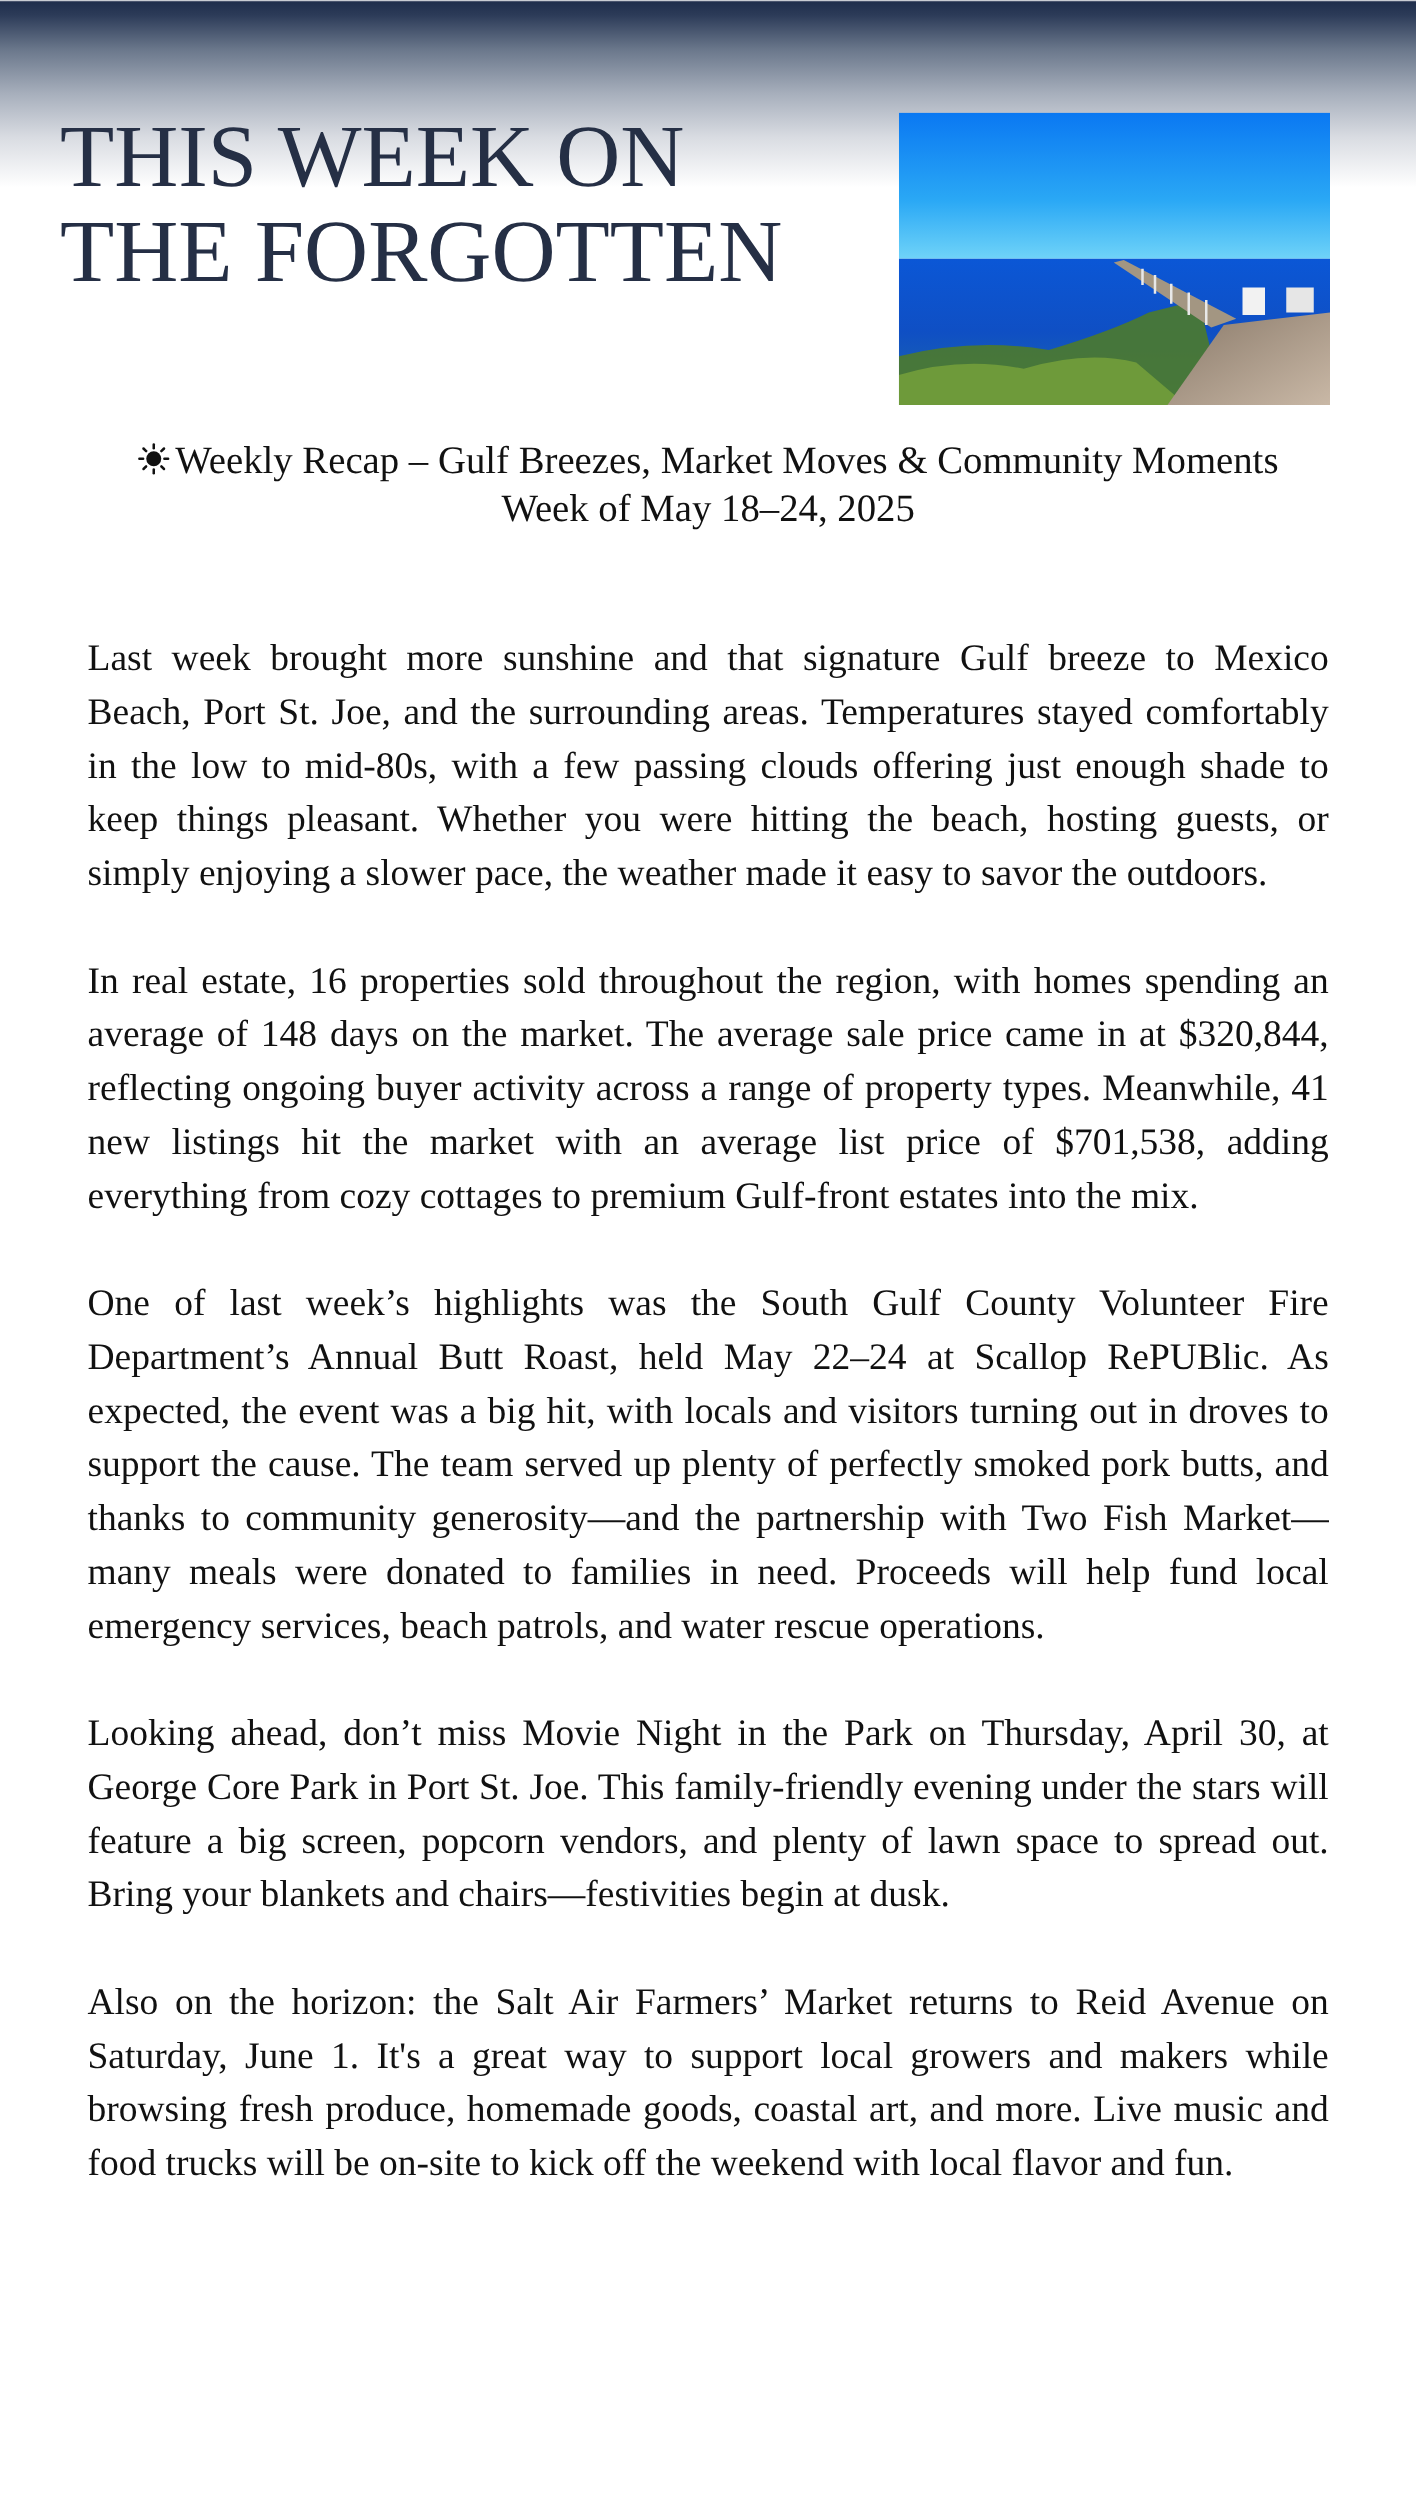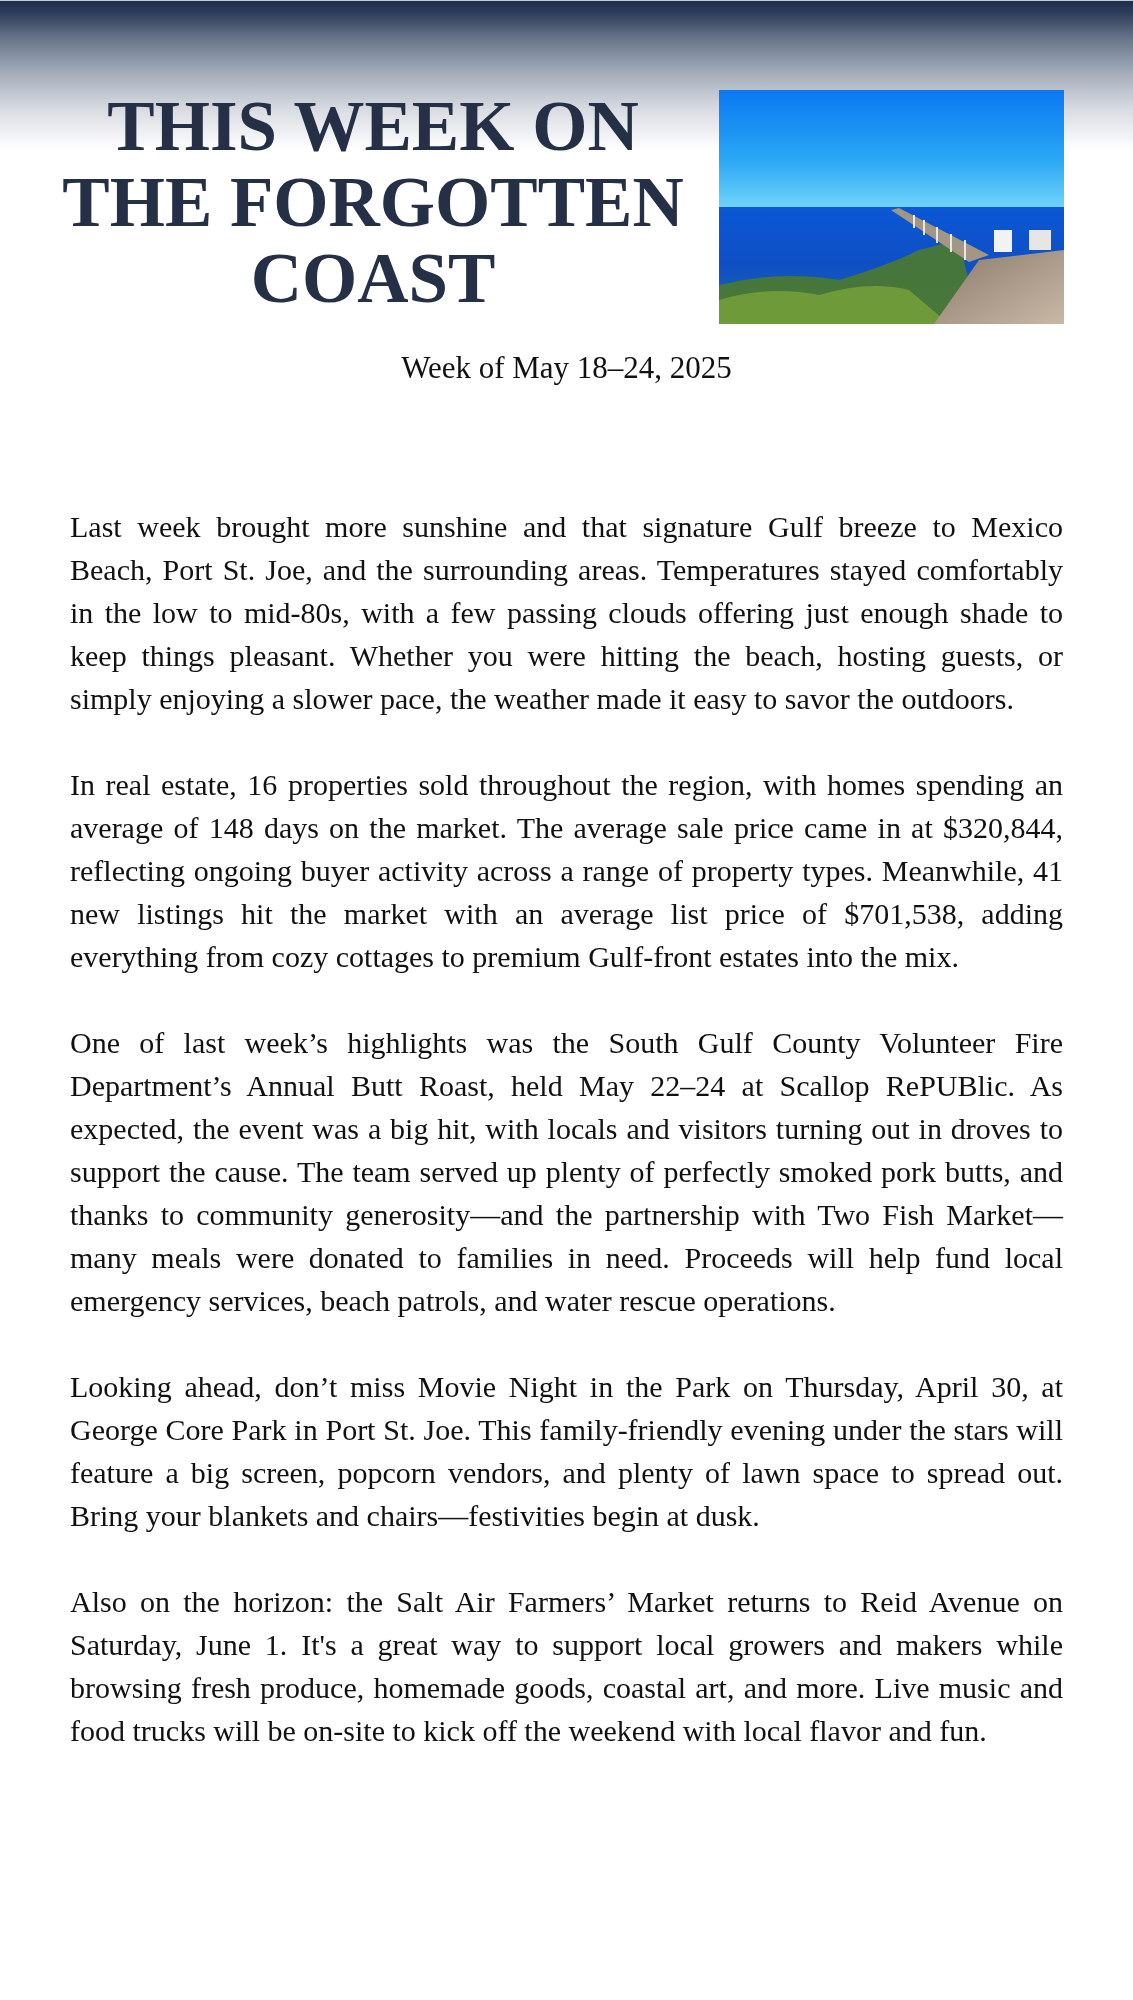--- a/index.html
+++ b/index.html
@@ -20,26 +20,25 @@
   }
   .top-line {
     position: absolute; left: 0; top: 0; width: 1133px; height: 1px; background: #c9ccd3;
   }
   .masthead-title {
     position: absolute;
     left: 48px; top: 88px;
     width: 650px;
     margin: 0;
     font-family: "Liberation Serif", "DejaVu Serif", serif;
-    font-weight: bold;
+    font-weight: normal;
     font-size: 71px;
     line-height: 76px;
     color: #252f45;
     letter-spacing: 0px;
-    text-align: center;
   }
   .hero-photo {
     position: absolute;
     left: 719px; top: 90px;
     width: 345px; height: 234px;
     overflow: hidden;
   }
   .hero-photo svg { display: block; }
   .subtitle-block {
     position: absolute;
@@ -71,21 +70,20 @@
 </style>
 </head>
 <body>
 
 <div class="top-band"></div>
 <div class="top-line"></div>
 
 <h1 class="masthead-title">
   <span>THIS WEEK ON</span><br>
   <span>THE FORGOTTEN</span><br>
-  <span>COAST</span>
 </h1>
 
 <div class="hero-photo" title="Wooden pier and boardwalk extending into calm blue Gulf water under a clear sky">
   <svg width="345" height="234" viewBox="0 0 345 234">
     <defs>
       <linearGradient id="sky" x1="0" y1="0" x2="0" y2="1">
         <stop offset="0" stop-color="#0a78f2"></stop>
         <stop offset="0.6" stop-color="#2aa8f5"></stop>
         <stop offset="1" stop-color="#6fd3f8"></stop>
       </linearGradient>
@@ -111,20 +109,37 @@
       <line x1="218" y1="137" x2="218" y2="153"></line>
       <line x1="232" y1="144" x2="232" y2="162"></line>
       <line x1="246" y1="150" x2="246" y2="170"></line>
     </g>
     <rect x="275" y="140" width="18" height="22" fill="#f2f2f2"></rect>
     <rect x="310" y="140" width="22" height="20" fill="#e6e6e6"></rect>
   </svg>
 </div>
 
 <div class="subtitle-block">
+  <div>
+    <span class="sun-icon">
+      <svg width="26" height="26" viewBox="0 0 26 26">
+        <circle cx="13" cy="13" r="6" fill="#111"></circle>
+        <g stroke="#111" stroke-width="2" stroke-linecap="round">
+          <line x1="13" y1="1.5" x2="13" y2="4.5"></line>
+          <line x1="13" y1="21.5" x2="13" y2="24.5"></line>
+          <line x1="1.5" y1="13" x2="4.5" y2="13"></line>
+          <line x1="21.5" y1="13" x2="24.5" y2="13"></line>
+          <line x1="4.8" y1="4.8" x2="6.9" y2="6.9"></line>
+          <line x1="19.1" y1="19.1" x2="21.2" y2="21.2"></line>
+          <line x1="4.8" y1="21.2" x2="6.9" y2="19.1"></line>
+          <line x1="19.1" y1="6.9" x2="21.2" y2="4.8"></line>
+        </g>
+      </svg>
+    </span><span>Weekly Recap – Gulf Breezes, Market Moves &amp; Community Moments</span>
+  </div>
   <div>Week of May 18–24, 2025</div>
 </div>
 
 <div class="article">
   <p>Last week brought more sunshine and that signature Gulf breeze to Mexico Beach, Port St. Joe, and the surrounding areas. Temperatures stayed comfortably in the low to mid-80s, with a few passing clouds offering just enough shade to keep things pleasant. Whether you were hitting the beach, hosting guests, or simply enjoying a slower pace, the weather made it easy to savor the outdoors.</p>
   <p>In real estate, 16 properties sold throughout the region, with homes spending an average of 148 days on the market. The average sale price came in at $320,844, reflecting ongoing buyer activity across a range of property types. Meanwhile, 41 new listings hit the market with an average list price of $701,538, adding everything from cozy cottages to premium Gulf-front estates into the mix.</p>
   <p>One of last week’s highlights was the South Gulf County Volunteer Fire Department’s Annual Butt Roast, held May 22–24 at Scallop RePUBlic. As expected, the event was a big hit, with locals and visitors turning out in droves to support the cause. The team served up plenty of perfectly smoked pork butts, and thanks to community generosity—and the partnership with Two Fish Market—many meals were donated to families in need. Proceeds will help fund local emergency services, beach patrols, and water rescue operations.</p>
   <p>Looking ahead, don’t miss Movie Night in the Park on Thursday, April 30, at George Core Park in Port St. Joe. This family-friendly evening under the stars will feature a big screen, popcorn vendors, and plenty of lawn space to spread out. Bring your blankets and chairs—festivities begin at dusk.</p>
   <p>Also on the horizon: the Salt Air Farmers’ Market returns to Reid Avenue on Saturday, June 1. It's a great way to support local growers and makers while browsing fresh produce, homemade goods, coastal art, and more. Live music and food trucks will be on-site to kick off the weekend with local flavor and fun.</p>
 </div>

